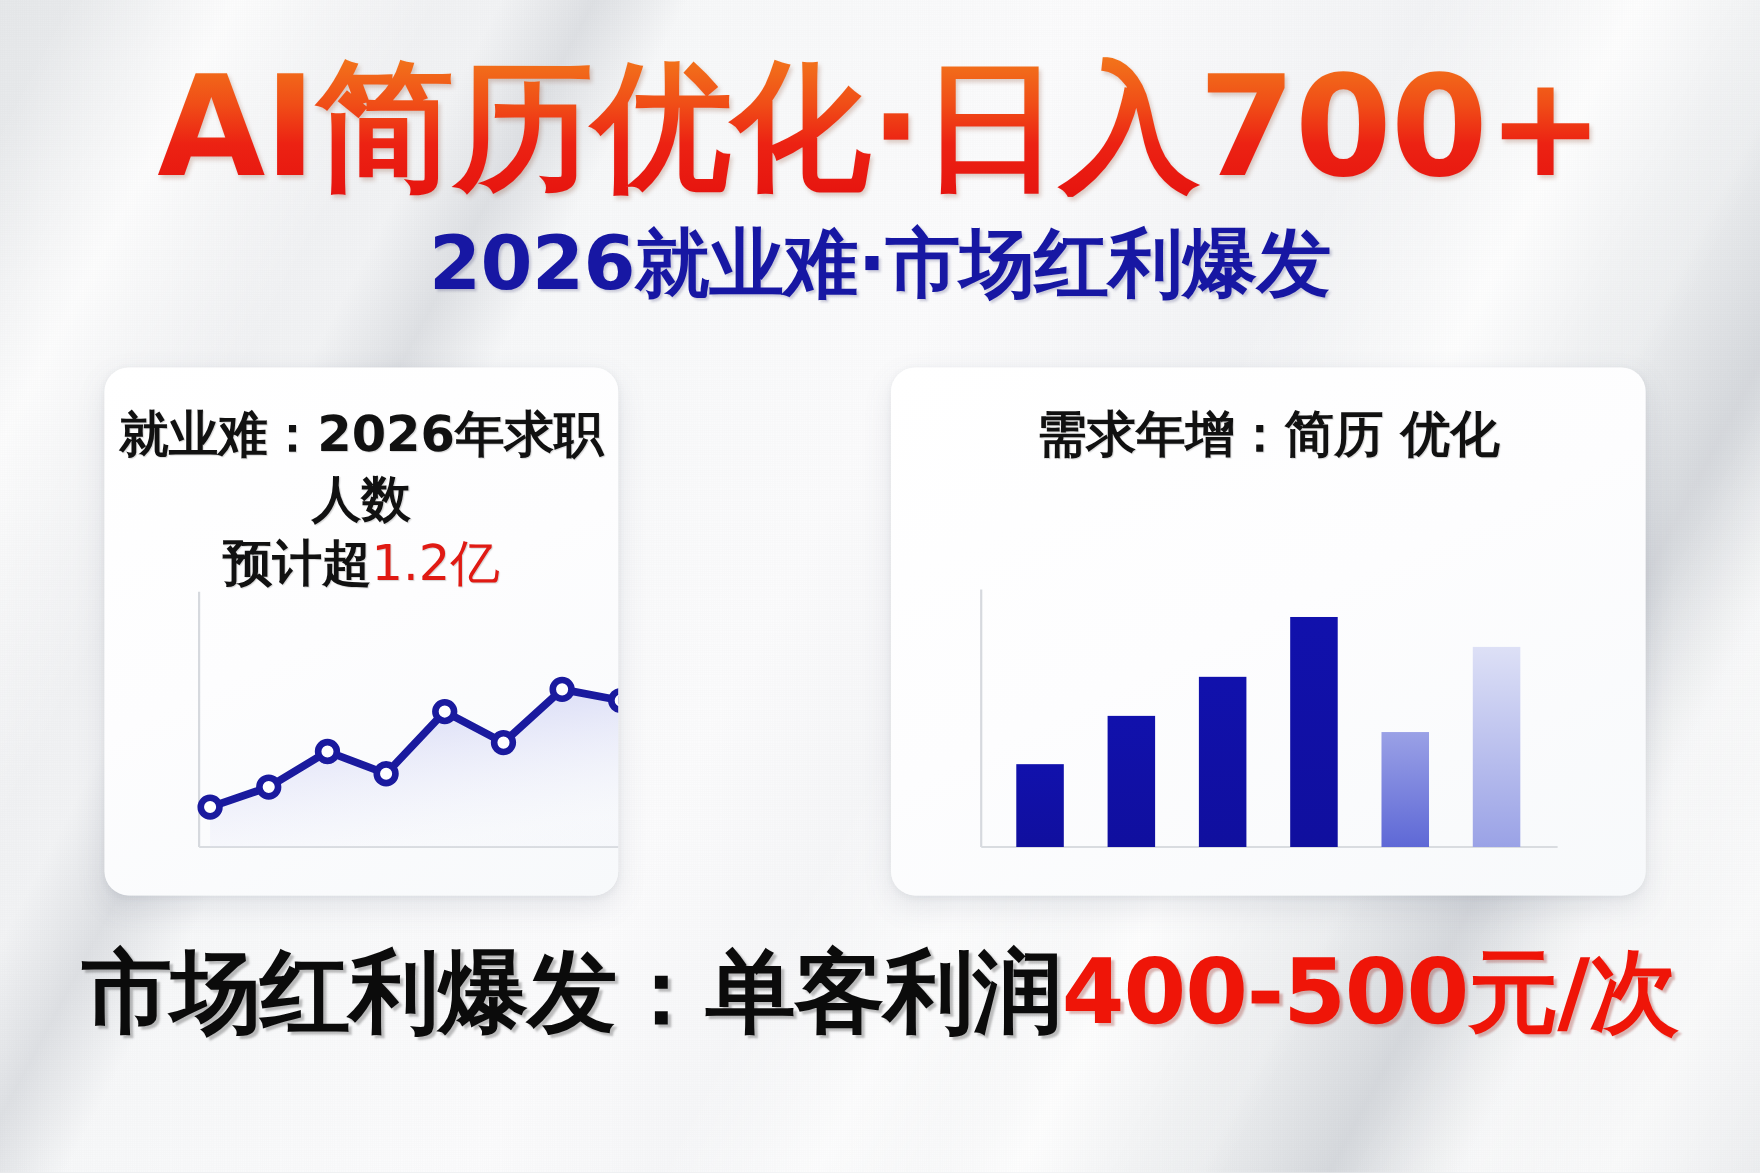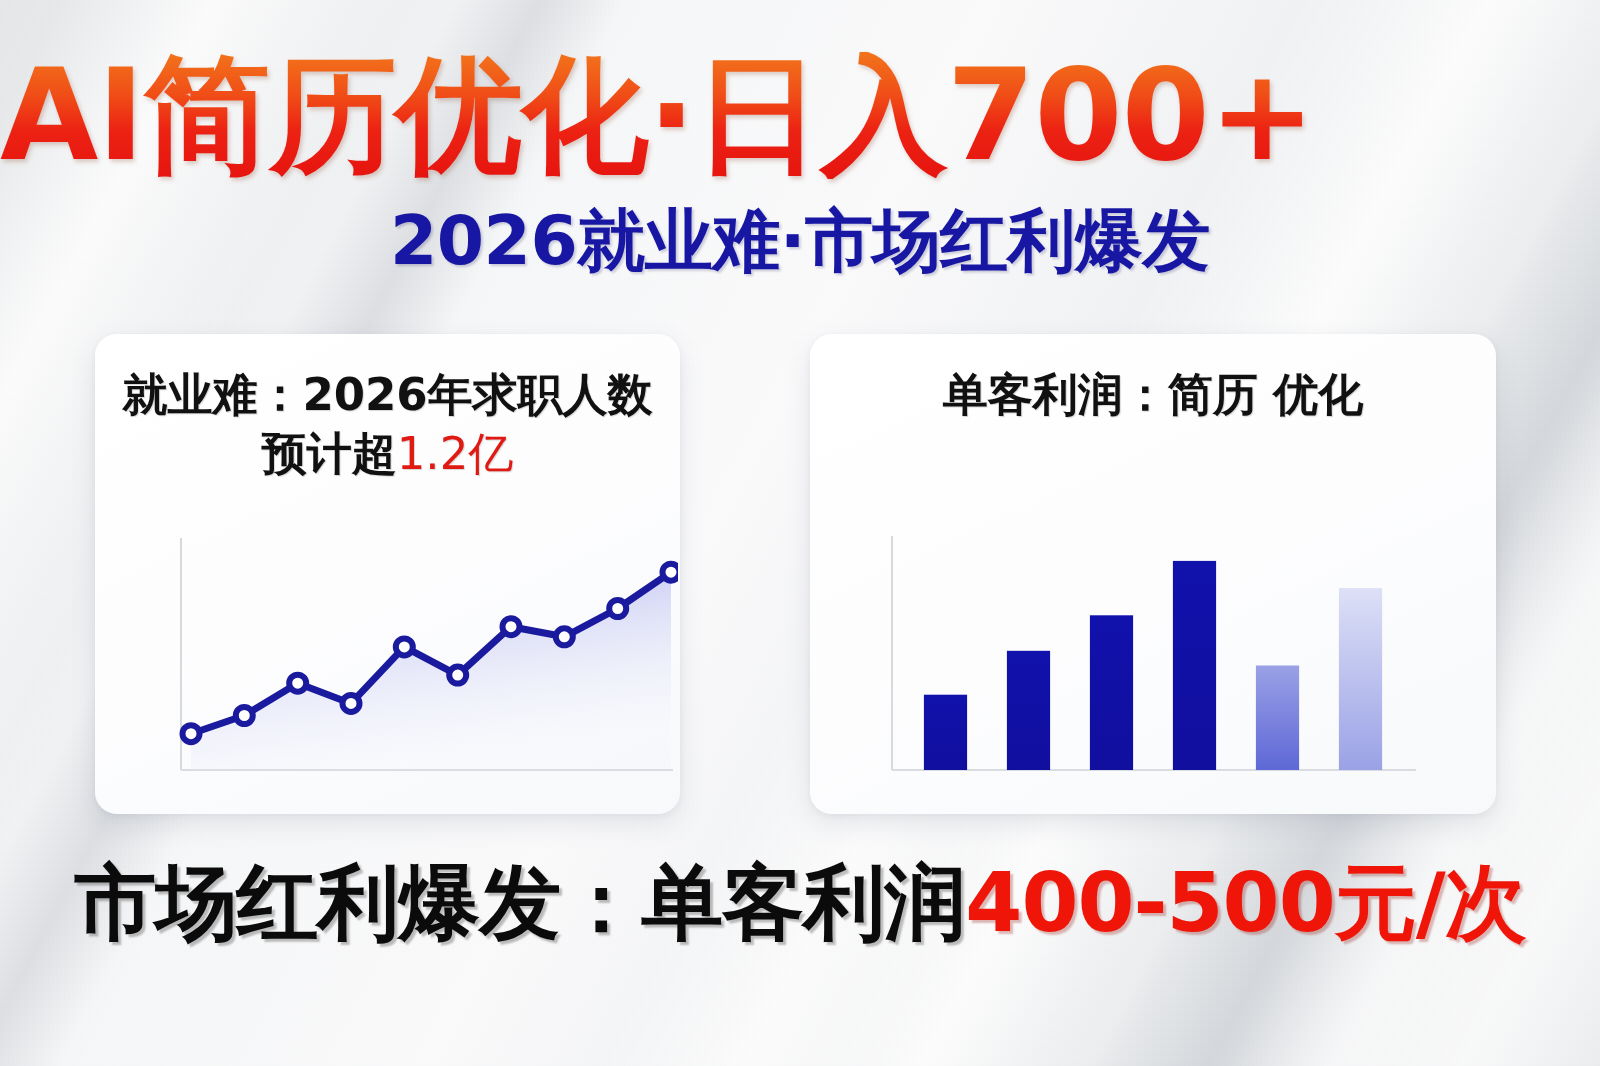--- a/index.html
+++ b/index.html
@@ -33,21 +33,21 @@
     transform:rotate(28deg);}
   #bg .b6{left:520px;top:540px;width:260px;height:1400px;
     background:linear-gradient(90deg,rgba(255,255,255,0) 0%,rgba(255,255,255,.8) 50%,rgba(255,255,255,0) 100%);
     transform:rotate(28deg);}
   #bg .grain{position:absolute;inset:0;opacity:.5;
     background-image:repeating-linear-gradient(0deg,rgba(0,0,0,.014) 0 1px,rgba(255,255,255,.012) 1px 2px),
                      repeating-linear-gradient(90deg,rgba(0,0,0,.012) 0 1px,rgba(255,255,255,.012) 1px 2px);}
 
   
   #headline{
-    position:absolute;left:0;right:0;top:52px;text-align:left;
+    position:absolute;left:0;right:0;top:52px;text-align:center;
     font-size:127px;line-height:1.0;font-weight:900;letter-spacing:-1px;
     font-family:"DejaVu Sans","Liberation Sans",sans-serif;
     background:linear-gradient(180deg,#f2741b 0%,#f04d17 34%,#ec2213 62%,#e6140f 100%);
     -webkit-background-clip:text;background-clip:text;color:transparent;
     -webkit-text-fill-color:transparent;
     filter:drop-shadow(2px 3px 2px rgba(120,40,10,.22));
     white-space:nowrap;
   }
   #subheadline{
     position:absolute;left:0;right:0;top:207px;text-align:center;
@@ -58,21 +58,21 @@
     white-space:nowrap;
   }
 
   
   .card{
     position:absolute;border-radius:22px;
     background:linear-gradient(155deg,#ffffff 0%,#fdfdfe 48%,#f7f9fb 100%);
     box-shadow:0 10px 26px rgba(90,100,120,.13),0 2px 6px rgba(90,100,120,.08);
     overflow:hidden;
   }
-  #card-left{left:95px;top:334px;width:585px;height:480px;}
+  #card-left{left:95px;top:334px;width:467px;height:480px;}
   #card-right{left:810px;top:334px;width:686px;height:480px;}
 
   .card-title{
     position:absolute;left:0;right:0;top:32px;text-align:center;
     font-size:45px;line-height:1.30;font-weight:700;color:#111;
     font-family:"DejaVu Sans","Liberation Sans",sans-serif;
     letter-spacing:0px;
     text-shadow:1px 1px 1px rgba(0,0,0,.16);
   }
   .hl{color:#e01a13;font-weight:400;}
@@ -142,21 +142,21 @@
             <circle cx="444.7" cy="74.5" r="8.5" fill="#ffffff" stroke="#1a1a9e" stroke-width="6"></circle>
             <circle cx="498.0" cy="38.2" r="8.5" fill="#ffffff" stroke="#1a1a9e" stroke-width="6"></circle>
           </g>
       </g>
     </svg>
   </div>
 </div>
 
 <div class="card" id="card-right">
   <div class="card-title">
-    <div>单客利润：简历 优化</div>
+    <div>需求年增：简历 优化</div>
   </div>
 
   <div class="plot" id="plot-right">
     <svg width="540" height="255" viewBox="0 0 540 255">
       <defs>
         <linearGradient id="barDark" x1="0" y1="0" x2="0" y2="1">
           <stop offset="0%" stop-color="#1111ac"></stop>
           <stop offset="100%" stop-color="#100f9e"></stop>
         </linearGradient>
         <linearGradient id="barMid" x1="0" y1="0" x2="0" y2="1">

